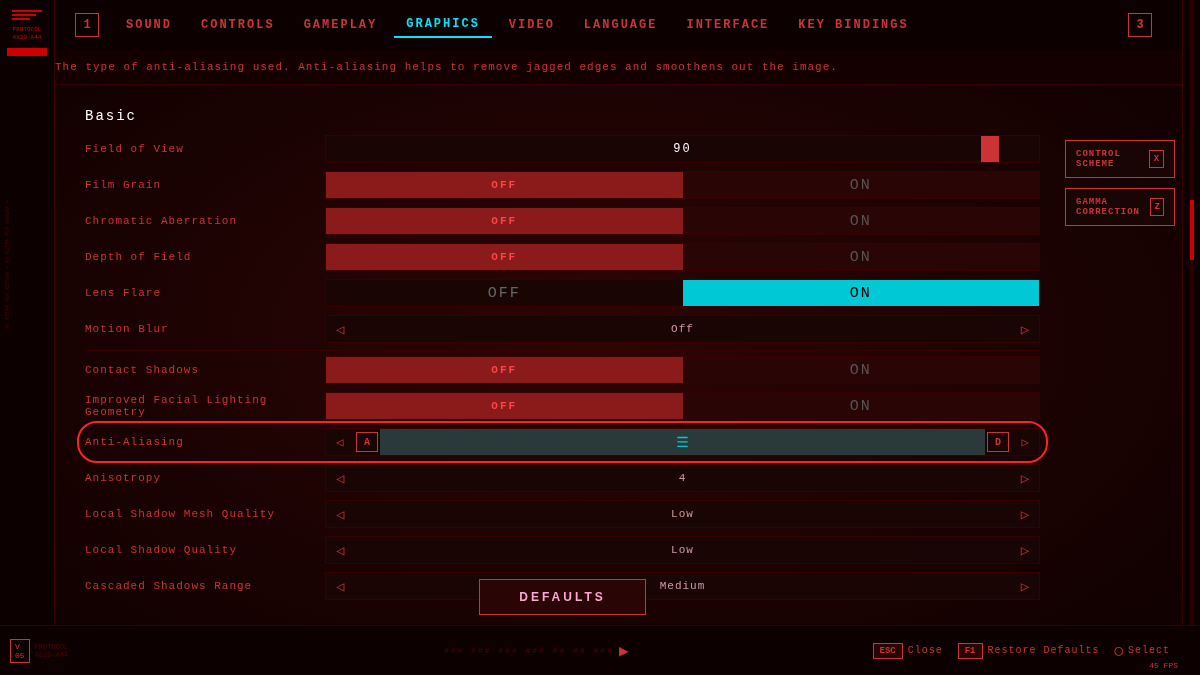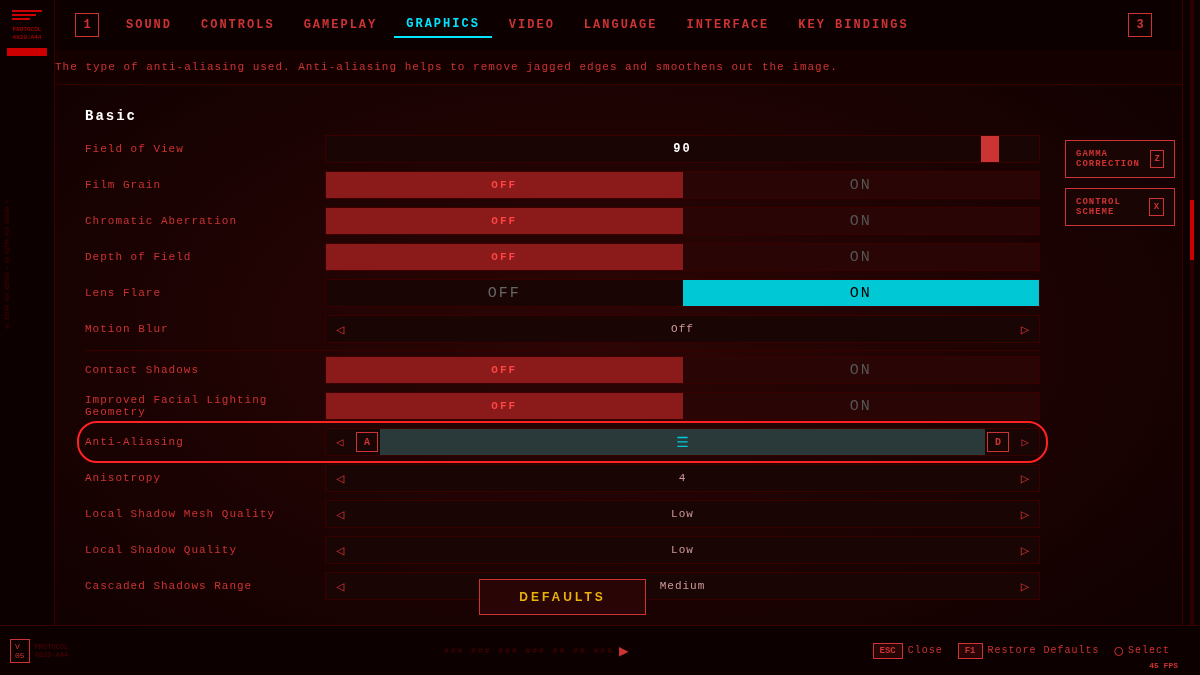--- a/index.html
+++ b/index.html
@@ -189,21 +189,21 @@
       bottom: 50px;
       z-index: 1;
       padding: 15px 30px;
       overflow: hidden;
     }
 
     
     .section-header {
       color: #ffffff;
       font-size: 14px;
-      font-weight: bold;
+      font-weight: normal;
       letter-spacing: 2px;
       margin-bottom: 10px;
       margin-top: 8px;
     }
 
     
     .setting-row {
       display: flex;
       align-items: center;
       margin-bottom: 6px;
@@ -223,21 +223,20 @@
     }
 
     
     .fov-control {
       display: flex;
       align-items: center;
       background: #1a0505;
       border: 1px solid #3a0000;
       height: 28px;
       position: relative;
-      font-weight: bold;
     }
 
     .fov-value {
       color: #ffffff;
       font-size: 12px;
       text-align: center;
       flex: 1;
       letter-spacing: 2px;
     }
 
@@ -458,21 +457,21 @@
       left: 55px;
       right: 130px;
       display: flex;
       justify-content: center;
       z-index: 3;
     }
 
     .defaults-button {
       background: #2a0505;
       border: 1px solid #cc3333;
-      color: #eab308;
+      color: #f9a8d4;
       font-size: 12px;
       font-weight: bold;
       letter-spacing: 3px;
       padding: 10px 39px;
       cursor: pointer;
     }
 
     
     .bottom-bar {
       position: absolute;
@@ -562,21 +561,20 @@
       color: #cc3333;
       font-size: 14px;
     }
 
     .fps-text {
       position: absolute;
       bottom: 5px;
       right: 22px;
       color: #cc3333;
       font-size: 8px;
-      font-weight: bold;
     }
 
     
     .divider {
       height: 1px;
       background: #3a0000;
       margin: 4px 0;
     }
 
   </style>
@@ -771,26 +769,26 @@
         <div class="selector-value">Medium</div>
         <div class="selector-arrow">▷</div>
       </div>
     </div>
   </div>
 
 </div>
 
 <div class="right-panel-buttons">
   <div class="panel-button">
+    <span class="panel-button-text">CONTROL SCHEME</span>
+    <span class="panel-button-badge">X</span>
+  </div>
+  <div class="panel-button">
     <span class="panel-button-text">GAMMA CORRECTION</span>
     <span class="panel-button-badge">Z</span>
-  </div>
-  <div class="panel-button">
-    <span class="panel-button-text">CONTROL SCHEME</span>
-    <span class="panel-button-badge">X</span>
   </div>
 </div>
 
 <div class="defaults-section">
   <button class="defaults-button">DEFAULTS</button>
 </div>
 
 <div class="bottom-bar">
   <div class="bottom-left">
     <div class="version-badge">

